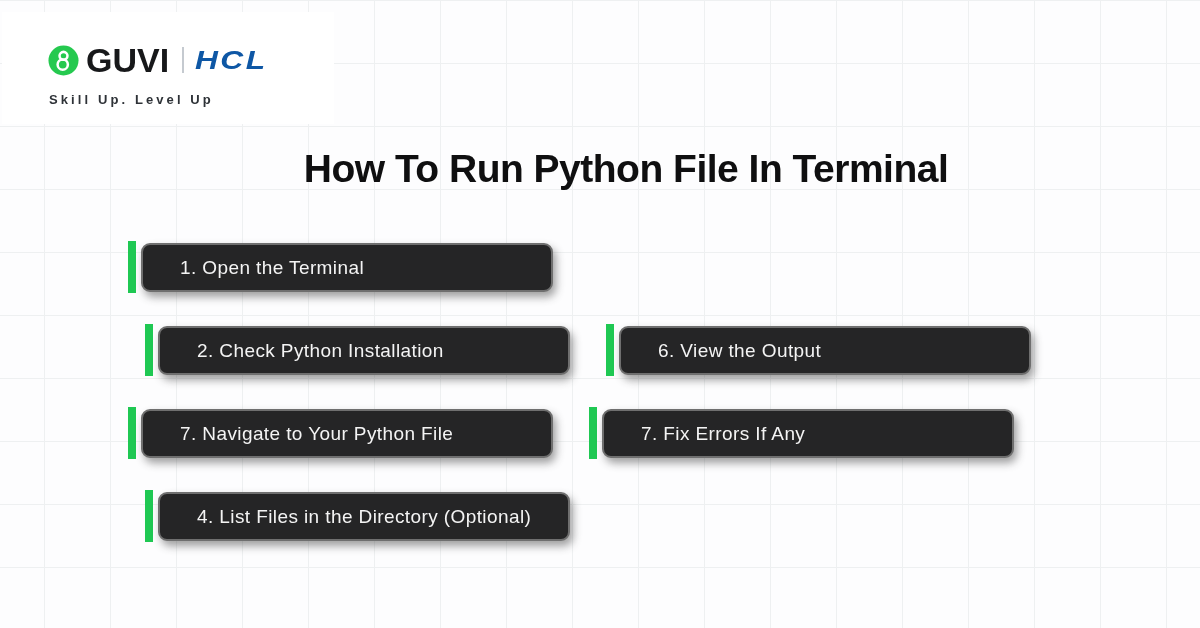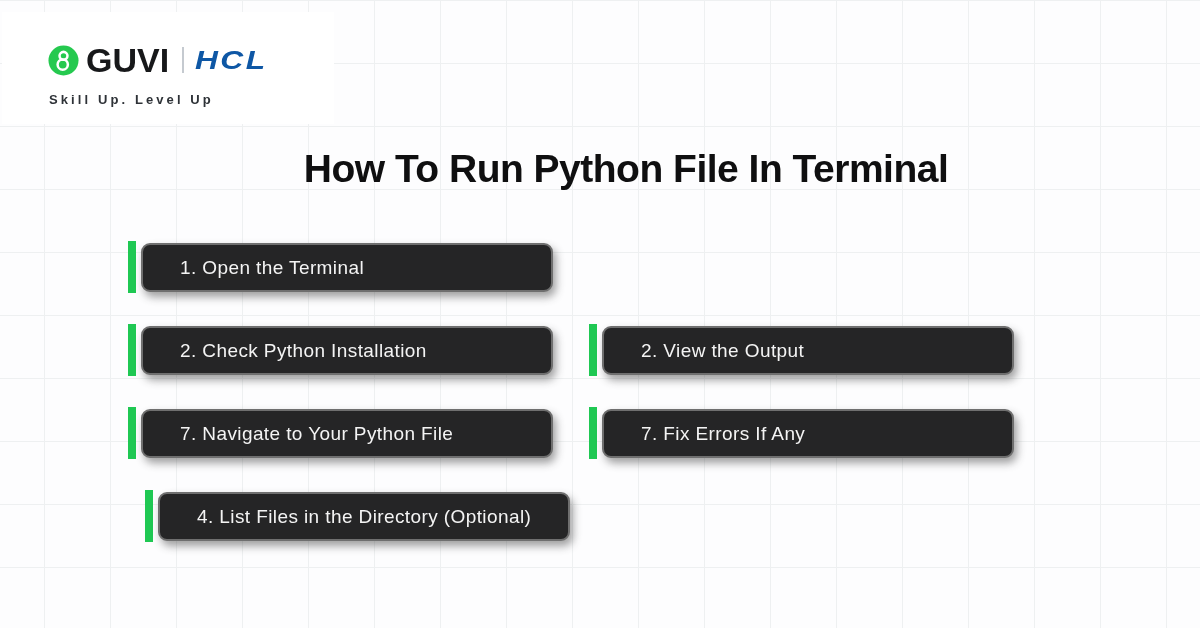--- a/index.html
+++ b/index.html
@@ -63,21 +63,21 @@
     box-sizing:border-box;border-radius:9px;
     background:#252526;border:2px solid #6f6f6f;
     box-shadow:3px 5px 8px rgba(45,45,45,0.45);
     display:flex;align-items:center;padding-left:37px;
     color:#f4f4f4;font-size:19px;letter-spacing:0.4px;white-space:nowrap;
   }
   
   .col-left{left:128px;}
   .col-right{left:589px;}
   .row-1{top:241px;}
-  .row-2{top:324px;}
+  .row-2{top:324px;margin-left:17px;}
   .row-3{top:407px;}
   .row-4{top:490px;margin-left:17px;}
 </style>
 </head>
 <body>
 
 <div class="canvas">
 
   <div class="logo-panel">
     <div class="logo-row">
@@ -107,20 +107,20 @@
     <span class="accent-bar"></span>
     <div class="step-btn">7. Navigate to Your Python File</div>
   </div>
   <div class="step col-left row-4">
     <span class="accent-bar"></span>
     <div class="step-btn">4. List Files in the Directory (Optional)</div>
   </div>
 
   <div class="step col-right row-2">
     <span class="accent-bar"></span>
-    <div class="step-btn">2. View the Output</div>
+    <div class="step-btn">6. View the Output</div>
   </div>
   <div class="step col-right row-3">
     <span class="accent-bar"></span>
     <div class="step-btn">7. Fix Errors If Any</div>
   </div>
 
 </div>
 
 </body></html>

